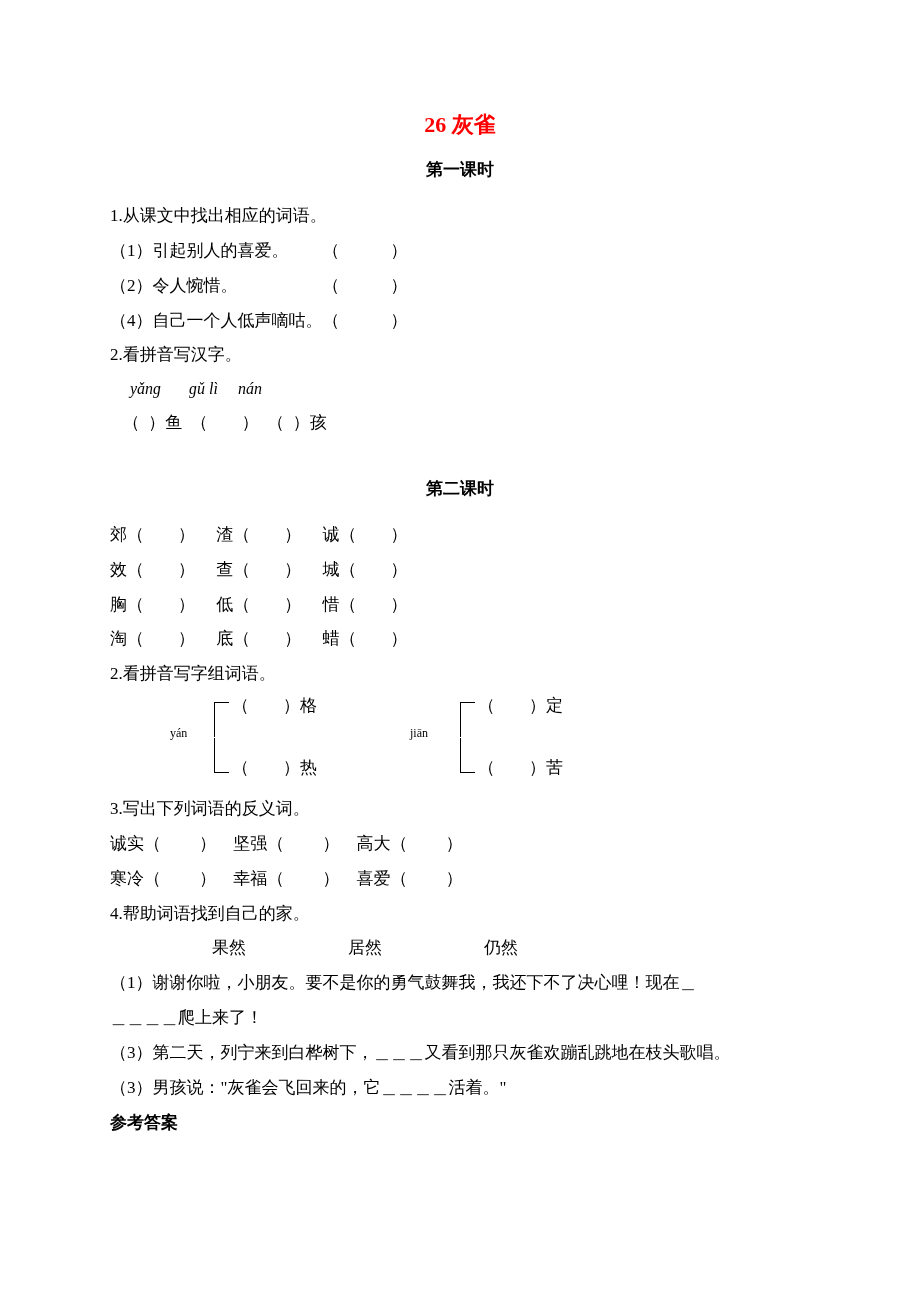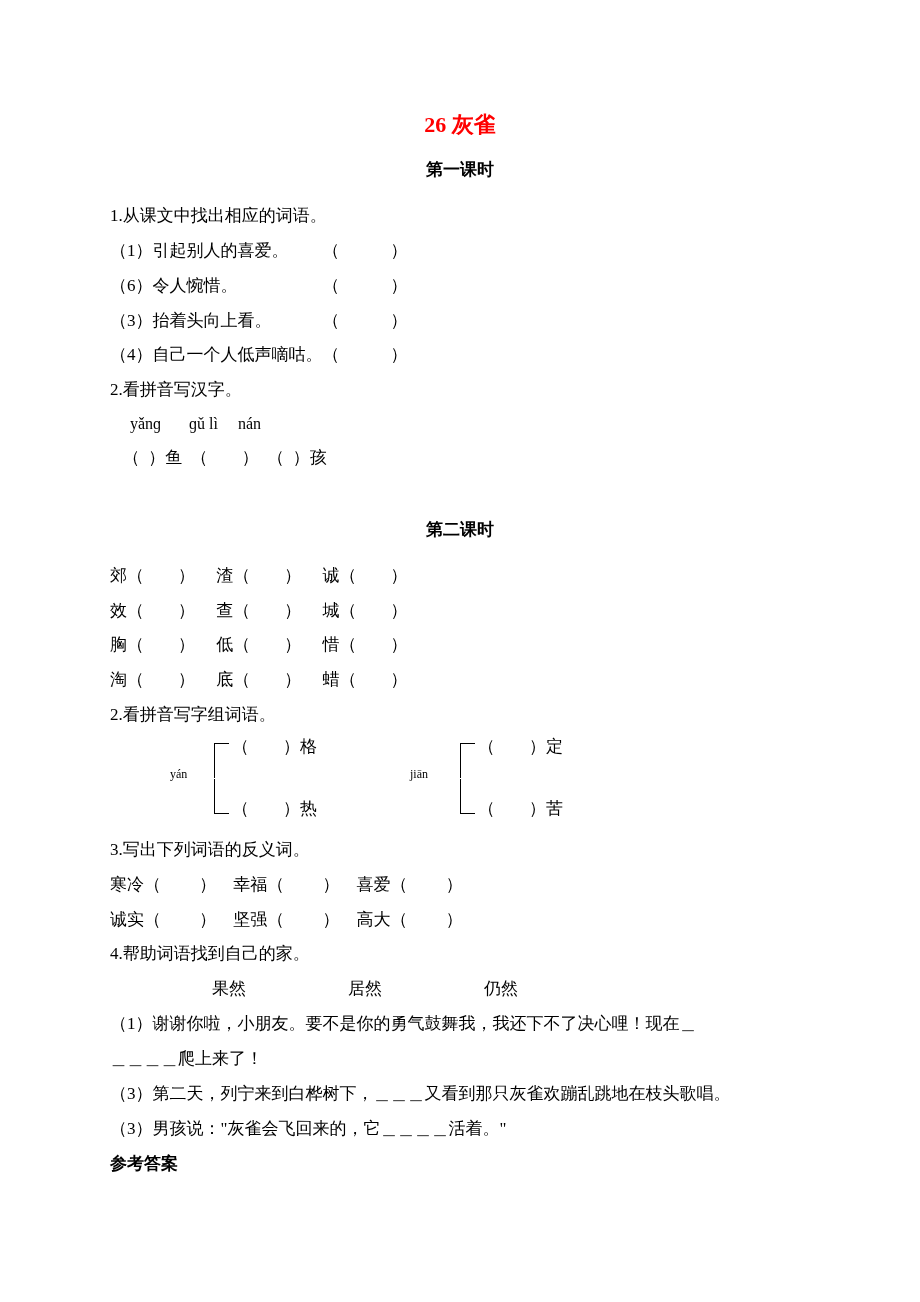--- a/index.html
+++ b/index.html
@@ -19,34 +19,35 @@
     color: #ff0000;
     font-size: 22px;
     font-weight: bold;
     font-family: Liberation Serif, serif;
     margin-bottom: 18px;
   }
   .section-title {
     text-align: center;
     font-size: 17px;
     font-weight: bold;
-    margin: 16px 0 18px 0;
+    margin: 10px 0 18px 0;
   }
   .line {
     font-size: 17px;
     line-height: 2.05;
     white-space: pre;
   }
   .bold {
     font-weight: bold;
   }
   .pinyin-row {
     font-size: 16px;
     line-height: 2.05;
     white-space: pre;
+    font-style: italic;
   }
   .bracket-block {
     position: relative;
     margin: 6px 0 14px 0;
     height: 80px;
   }
   .bb-label {
     position: absolute;
     font-size: 12px;
   }
@@ -66,22 +67,21 @@
 <body>
 
 <div class="page">
 
   <div class="title">26 灰雀</div>
 
   <div class="section-title">第一课时</div>
 
   <div class="line">1.从课文中找出相应的词语。</div>
   <div class="line">（1）引起别人的喜爱。　　（　　　）</div>
-  <div class="line">（6）令人惋惜。　　　　　（　　　）</div>
-  <div class="line">（3）抬着头向上看。　　　（　　　）</div>
+  <div class="line">（2）令人惋惜。　　　　　（　　　）</div>
   <div class="line">（4）自己一个人低声嘀咕。（　　　）</div>
 
   <div class="line">2.看拼音写汉字。</div>
   <div class="pinyin-row">     yǎnɡ       ɡǔ lì     nán</div>
   <div class="line">   （  ）鱼  （　　）  （  ）孩</div>
 
   <div style="height:26px"></div>
 
   <div class="section-title">第二课时</div>
 
@@ -101,22 +101,22 @@
     <span class="fill-bot" style="left:122px; top:58px;">（　　）热</span>
 
     <span class="bb-label" style="left:300px; top:28px;">jiān</span>
     <div class="brace brace-top" style="left:350px; top:4px;"></div>
     <div class="brace brace-bot" style="left:350px;"></div>
     <span class="fill-top" style="left:368px; top:-4px;">（　　）定</span>
     <span class="fill-bot" style="left:368px; top:58px;">（　　）苦</span>
   </div>
 
   <div class="line">3.写出下列词语的反义词。</div>
+  <div class="line">诚实（　　 ）　坚强（　　 ）　高大（　　 ）</div>
   <div class="line">寒冷（　　 ）　幸福（　　 ）　喜爱（　　 ）</div>
-  <div class="line">诚实（　　 ）　坚强（　　 ）　高大（　　 ）</div>
 
   <div class="line">4.帮助词语找到自己的家。</div>
   <div class="line">　　　　　　果然　　　　　　居然　　　　　　仍然</div>
   <div class="line">（1）谢谢你啦，小朋友。要不是你的勇气鼓舞我，我还下不了决心哩！现在＿</div>
   <div class="line">＿＿＿＿爬上来了！</div>
   <div class="line">（3）第二天，列宁来到白桦树下，＿＿＿又看到那只灰雀欢蹦乱跳地在枝头歌唱。</div>
   <div class="line">（3）男孩说："灰雀会飞回来的，它＿＿＿＿活着。"</div>
 
   <div class="line bold">参考答案</div>
 

